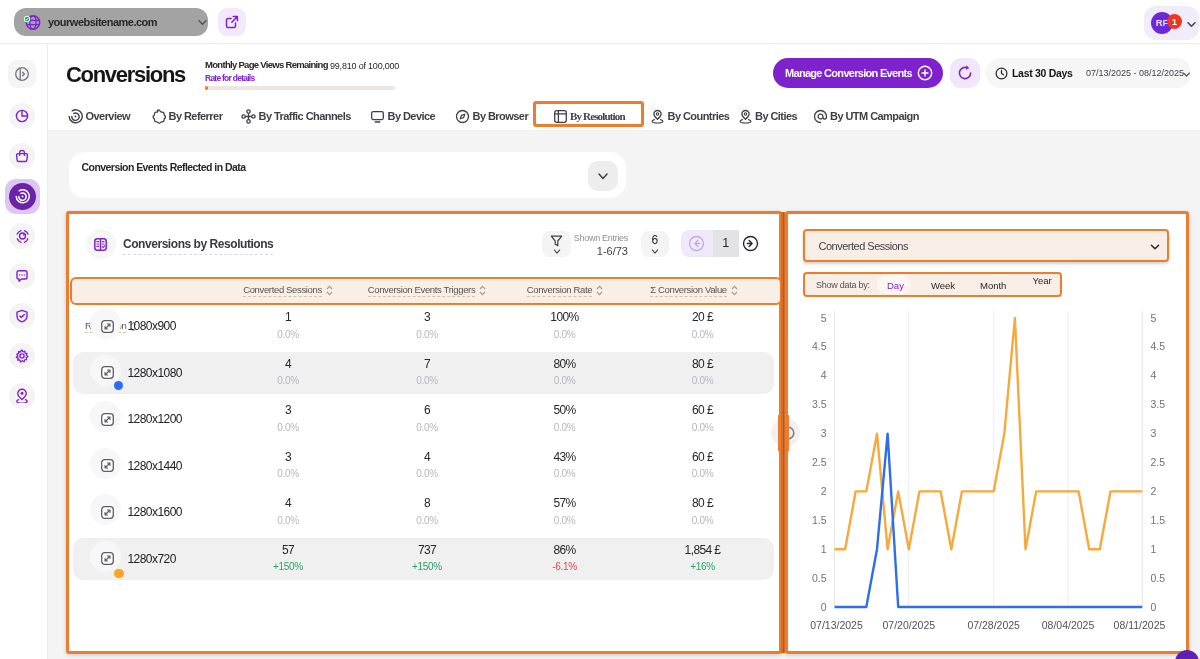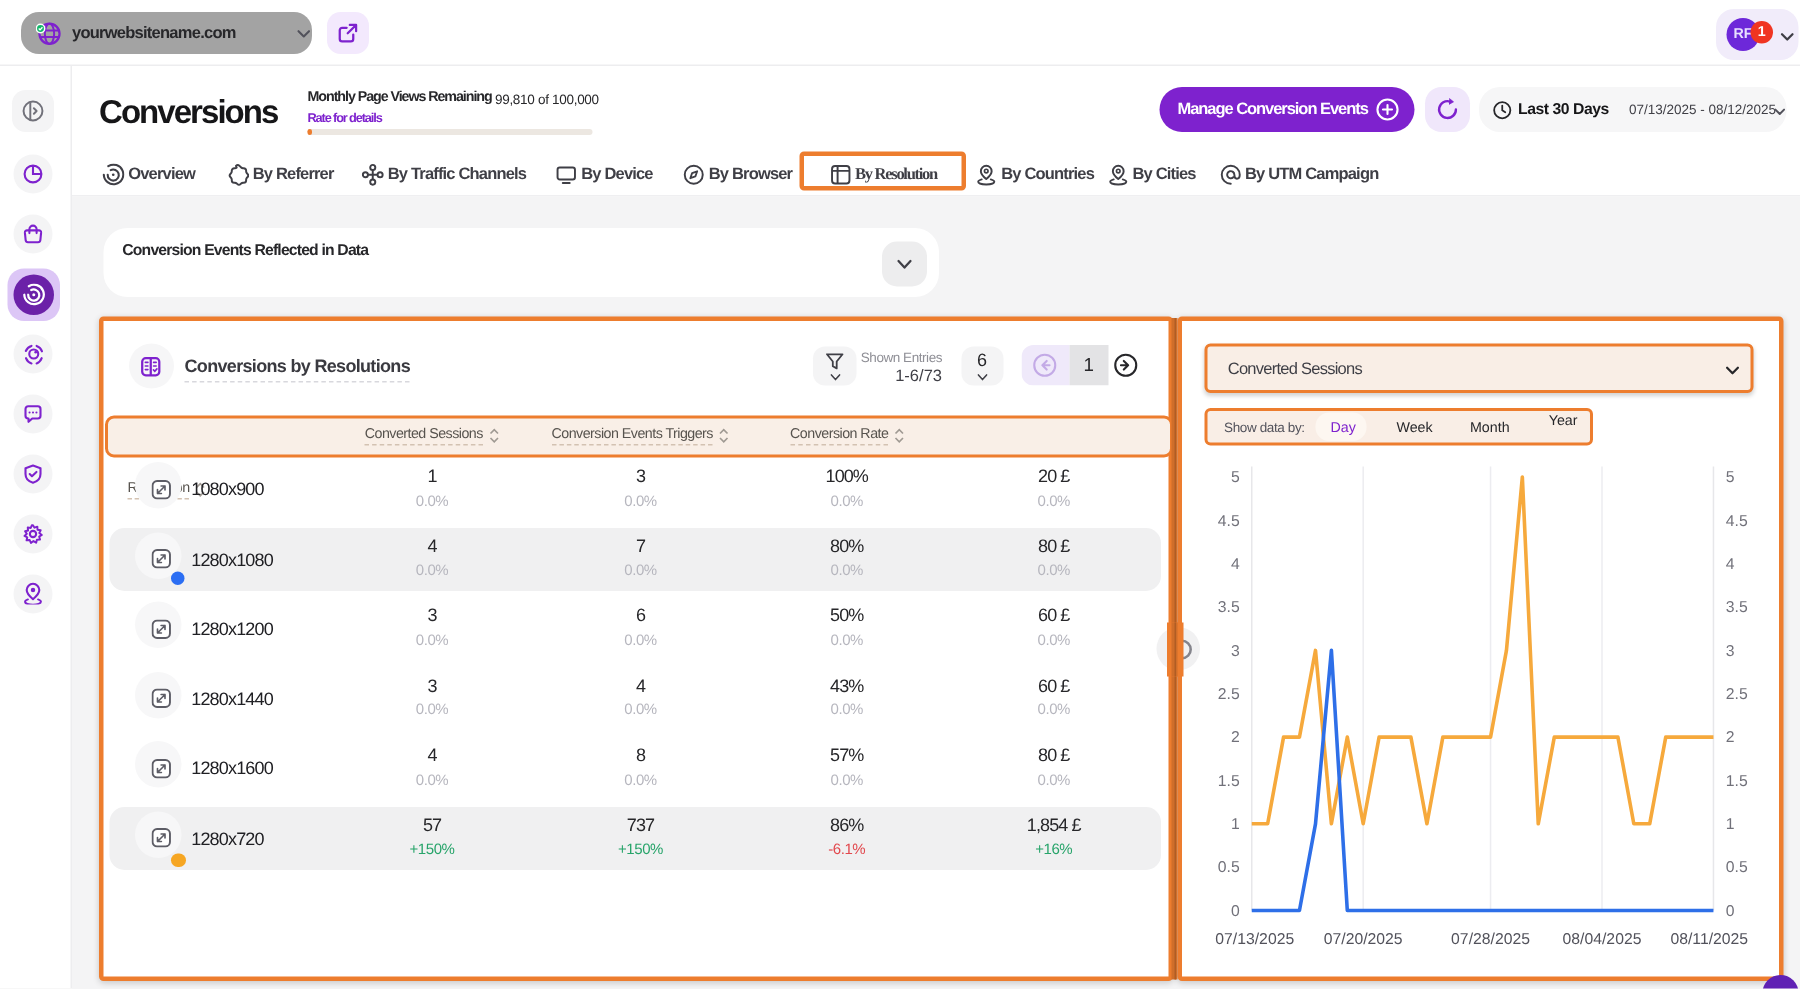--- a/index.html
+++ b/index.html
@@ -305,20 +305,27 @@
     </div>
   <div class="thl" style="left:282px;width:150px;">
       <span>Conversion Events Triggers</span>
       <svg class="sorticon" width="7" height="11" viewBox="0 0 7 11">
         <path d="M1 4 L3.5 1.4 L6 4" fill="none" stroke="#a09a93" stroke-width="1.1"></path>
         <path d="M1 7 L3.5 9.6 L6 7" fill="none" stroke="#a09a93" stroke-width="1.1"></path>
       </svg>
     </div>
   <div class="thl" style="left:425px;width:140px;">
       <span>Conversion Rate</span>
+      <svg class="sorticon" width="7" height="11" viewBox="0 0 7 11">
+        <path d="M1 4 L3.5 1.4 L6 4" fill="none" stroke="#a09a93" stroke-width="1.1"></path>
+        <path d="M1 7 L3.5 9.6 L6 7" fill="none" stroke="#a09a93" stroke-width="1.1"></path>
+      </svg>
+    </div>
+  <div class="thl" style="left:554px;width:140px;">
+      <span>Σ Conversion Value</span>
       <svg class="sorticon" width="7" height="11" viewBox="0 0 7 11">
         <path d="M1 4 L3.5 1.4 L6 4" fill="none" stroke="#a09a93" stroke-width="1.1"></path>
         <path d="M1 7 L3.5 9.6 L6 7" fill="none" stroke="#a09a93" stroke-width="1.1"></path>
       </svg>
     </div>
 </div>
 
 <div class="abs" id="tbody" style="left:66px;top:303px;width:715px;height:280px;">
 <div class="abs" style="left:0;top:0.0px;width:715px;height:46.5px;">
   <div class="rowicon" style="top:5px;"></div>

